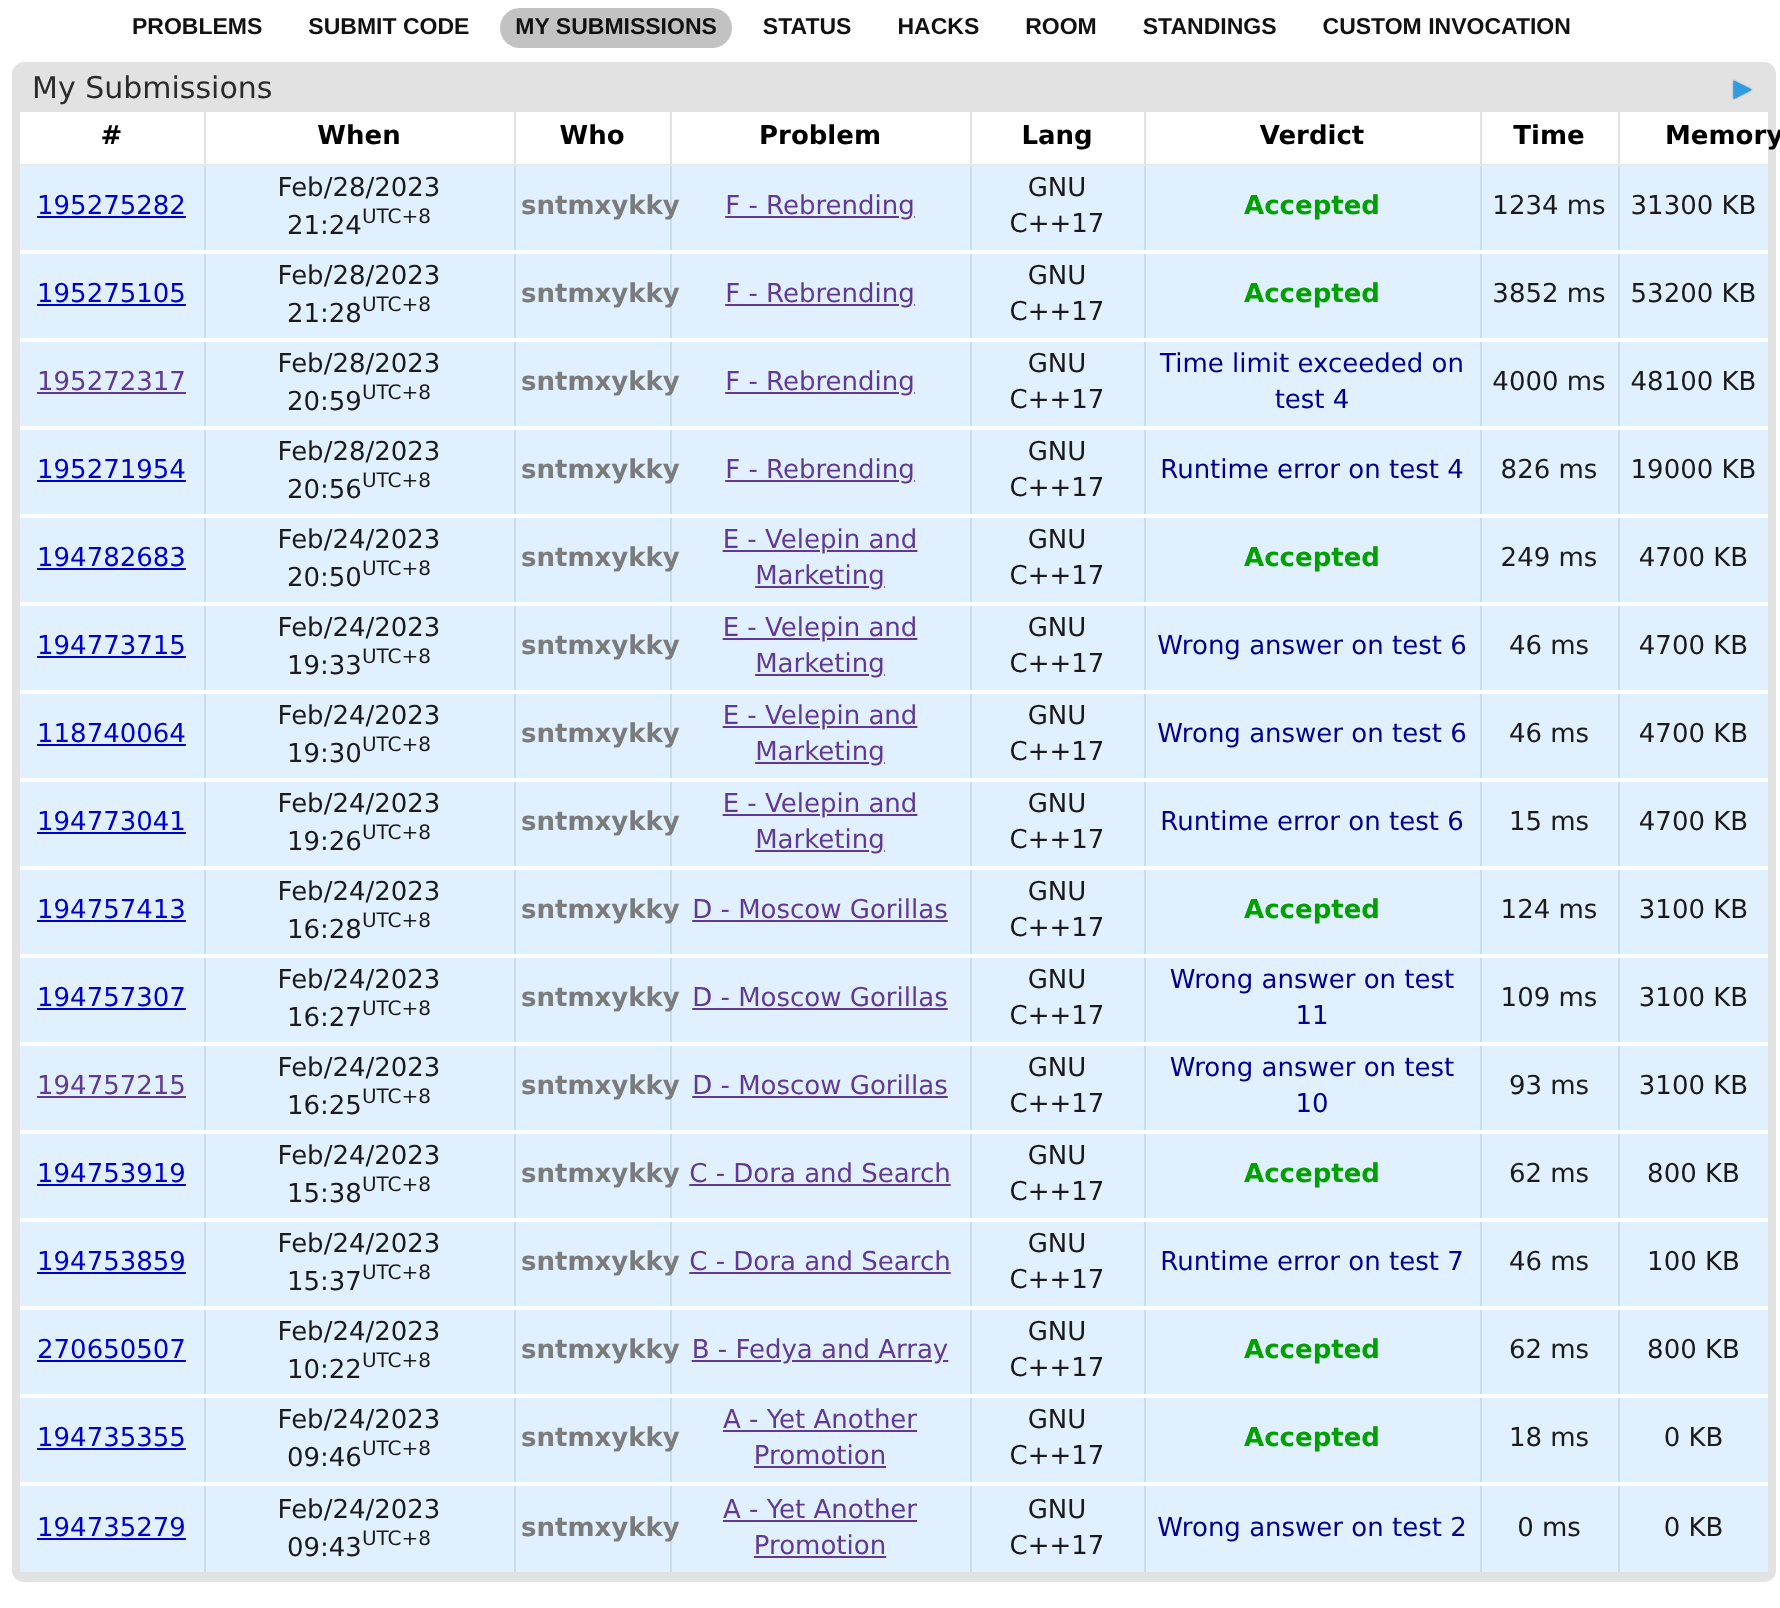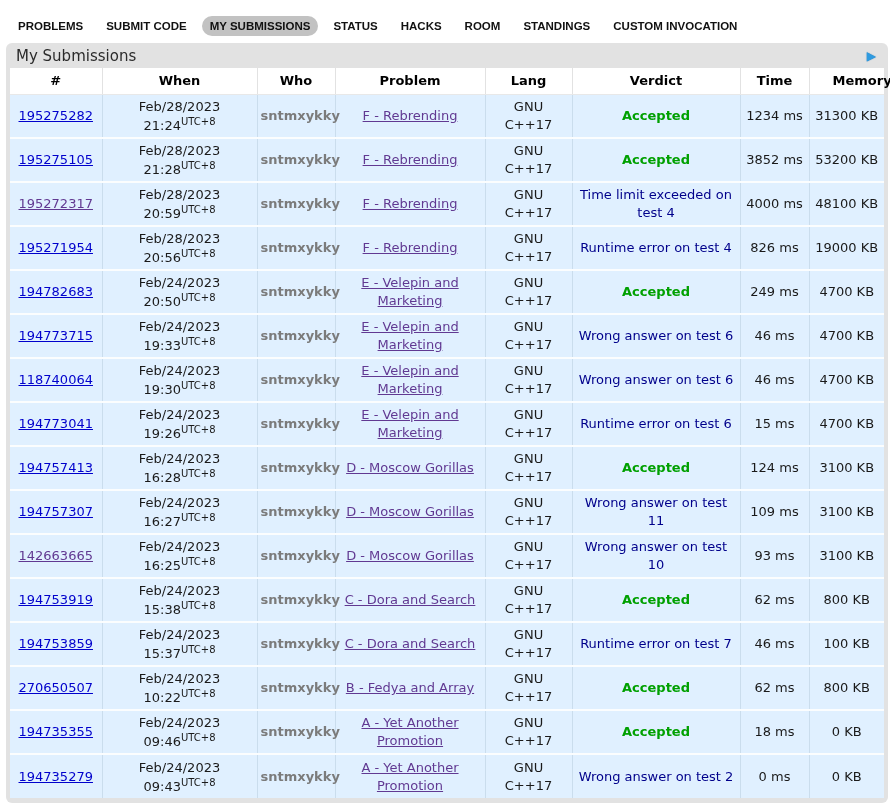--- a/index.html
+++ b/index.html
@@ -5,26 +5,27 @@
   * { box-sizing: border-box; margin: 0; padding: 0; }
   html, body {
     width: 890px; height: 804px;
     background: #ffffff;
     overflow: hidden;
     font-family: "DejaVu Sans", sans-serif;
   }
 
   
   .topnav {
-    padding: 16px 0 7px 10px;
+    padding: 4px 0 7px 10px;
     font-family: "Liberation Sans", sans-serif;
     font-size: 11.5px;
     font-weight: bold;
     letter-spacing: 0px;
     white-space: nowrap;
+    margin-left: 48px;
   }
   .topnav a {
     display: inline-block;
     color: #111111;
     text-decoration: none;
     text-transform: uppercase;
     margin-right: 7px;
     padding: 4px 8px;
     border-radius: 11px;
   }
@@ -301,21 +302,21 @@
     <td><a class="problem-link" href="#">D - Moscow Gorillas</a></td>
     <td>
             <div class="lang-wrap">GNU C++17</div>
           </td>
     <td class="verdict-cell v-rejected"><span>Wrong answer on test 11</span></td>
     <td>109 ms</td>
     <td>3100 KB</td>
   </tr>
 
   <tr>
-    <td><a class="id-link visited" href="#">142663665</a></td>
+    <td><a class="id-link visited" href="#">194757215</a></td>
     <td>
       <div class="when-line">Feb/24/2023</div>
       <div class="when-line"><span>16:25</span><span class="tz-sup">UTC+8</span></div>
     </td>
     <td><a class="who-link" href="#">sntmxykky</a></td>
     <td><a class="problem-link" href="#">D - Moscow Gorillas</a></td>
     <td>
             <div class="lang-wrap">GNU C++17</div>
           </td>
     <td class="verdict-cell v-rejected"><span>Wrong answer on test 10</span></td>

